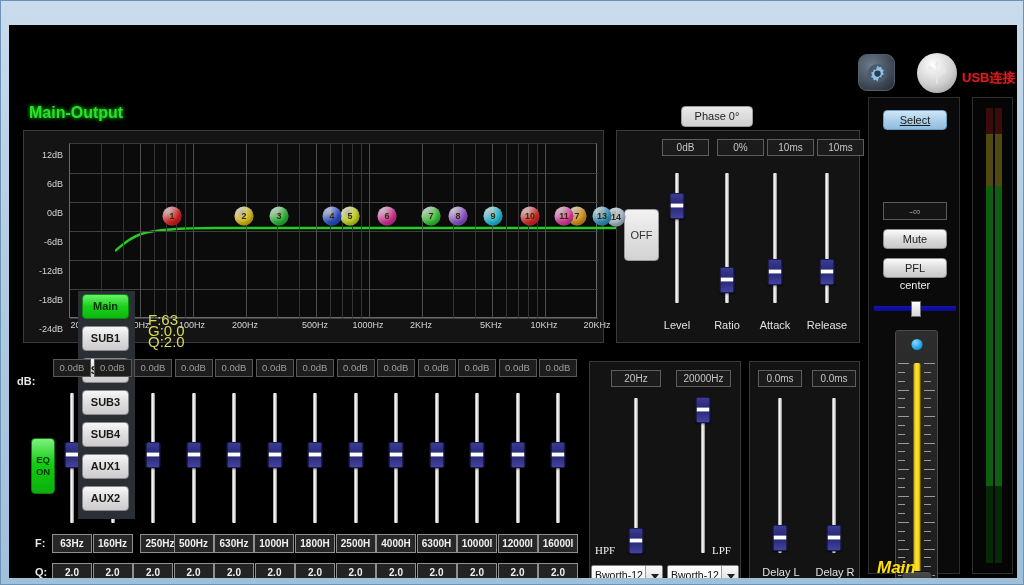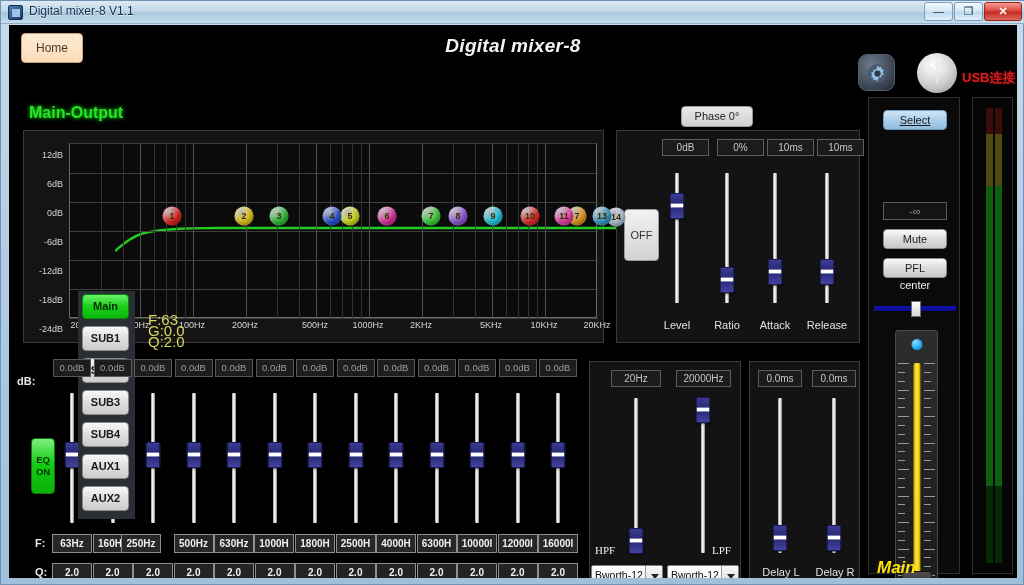--- a/index.html
+++ b/index.html
@@ -332,40 +332,23 @@
     position: absolute; top: 10px; width: 7px; height: 455px;
     background: #060d06;
   }
   .meter .seg { position: absolute; left: 0; width: 100%; }
 </style>
 </head>
 <body>
 
 <div id="window">
 
-  <div id="titlebar">
-    <div id="title-icon"></div>
-    <div id="title-text">Digital mixer-8 V1.1</div>
-    <div class="winbtn" id="btn-min">
-      <span class="glyph">—</span>
-    </div>
-    <div class="winbtn" id="btn-max">
-      <span class="glyph">❐</span>
-    </div>
-    <div class="winbtn" id="btn-close">
-      <span class="glyph">✕</span>
-    </div>
-  </div>
 
   <div id="app">
 
-    <div id="header">
-      <div id="home-btn">Home</div>
-      <div id="app-title">Digital mixer-8</div>
-    </div>
 
     <div id="gear-btn">
       <svg width="25" height="25" viewBox="0 0 24 24">
         <g fill="#7aa7cc">
           <circle cx="12" cy="12" r="9.2" fill="#4a5a6c"></circle>
           <path d="M12 4.4l1.5 1.7 2.2-.6.4 2.3 2.1.9-1.1 2 1.1 2-2.1.9-.4 2.3-2.2-.6L12 19.6l-1.5-1.7-2.2.6-.4-2.3-2.1-.9 1.1-2-1.1-2 2.1-.9.4-2.3 2.2.6z" fill="#8fc0e3"></path>
           <circle cx="12" cy="12" r="3" fill="#2b3b4c"></circle>
         </g>
       </svg>
     </div>
@@ -696,21 +679,21 @@
       <div class="db-box" style="left: 246.5px;">0.0dB</div>
       <div class="db-box" style="left: 287px;">0.0dB</div>
       <div class="db-box" style="left: 327.5px;">0.0dB</div>
       <div class="db-box" style="left: 368px;">0.0dB</div>
       <div class="db-box" style="left: 408.5px;">0.0dB</div>
       <div class="db-box" style="left: 449px;">0.0dB</div>
       <div class="db-box" style="left: 489.5px;">0.0dB</div>
       <div class="db-box" style="left: 530px;">0.0dB</div>
       <div class="f-box" style="left: 43px;">63Hz</div>
       <div class="f-box" style="left: 83.5px;">160Hz</div>
-      <div class="f-box" style="left: 112px;">250Hz</div>
+      <div class="f-box" style="left: 131px;">250Hz</div>
       <div class="f-box" style="left: 164.5px;">500Hz</div>
       <div class="f-box" style="left: 205px;">630Hz</div>
       <div class="f-box" style="left: 245px;">1000H</div>
       <div class="f-box" style="left: 286px;">1800H</div>
       <div class="f-box" style="left: 326.5px;">2500H</div>
       <div class="f-box" style="left: 367px;">4000H</div>
       <div class="f-box" style="left: 407.5px;">6300H</div>
       <div class="f-box" style="left: 448px;">10000l</div>
       <div class="f-box" style="left: 488.5px;">12000l</div>
       <div class="f-box" style="left: 529px;">16000l</div>

